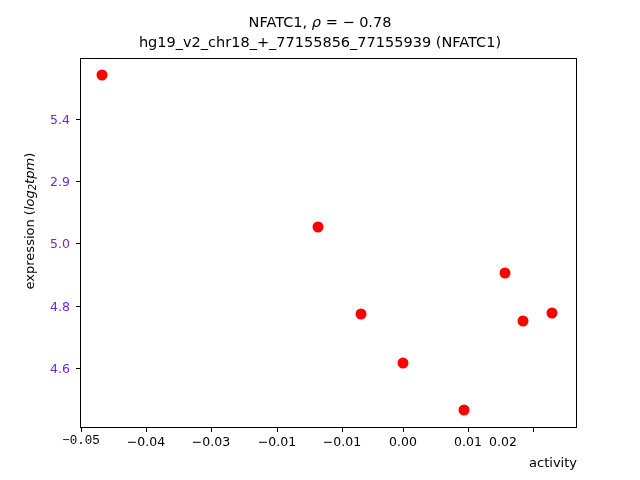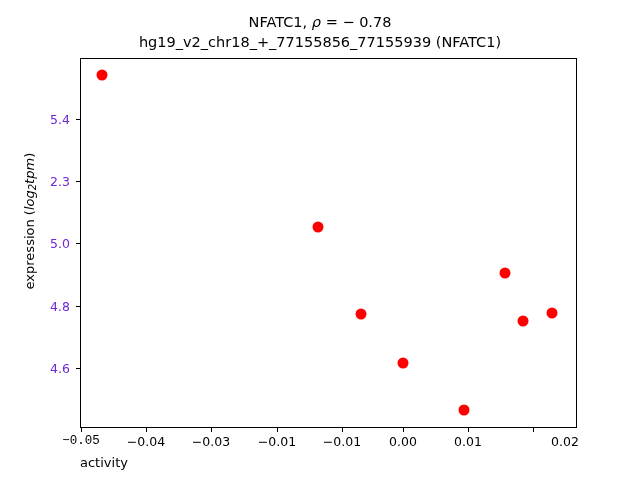--- a/index.html
+++ b/index.html
@@ -85,21 +85,21 @@
     white-space: nowrap;
     transform: translateY(-50%);
   }
 
   
   #xlabel {
     position: absolute;
     left: 80px;
     width: 497px;
     top: 455px;
-    text-align: left;
+    text-align: right;
     font-size: 13px;
     color: #000000;
   }
   #ylabel {
     position: absolute;
     left: -155px;
     top: 213px;
     width: 370px;
     text-align: center;
     font-size: 13px;
@@ -144,29 +144,29 @@
       <div class="xtick-label" style="left: 211px;">−0.03</div>
       <div class="xtick-mark" style="left: 277px;"></div>
       <div class="xtick-label" style="left: 277px;">−0.01</div>
       <div class="xtick-mark" style="left: 342px;"></div>
       <div class="xtick-label" style="left: 342px;">−0.01</div>
       <div class="xtick-mark" style="left: 403px;"></div>
       <div class="xtick-label" style="left: 403px;">0.00</div>
       <div class="xtick-mark" style="left: 468px;"></div>
       <div class="xtick-label" style="left: 468px;">0.01</div>
       <div class="xtick-mark" style="left: 533px;"></div>
-      <div class="xtick-label" style="left: 565px;">0.02</div>
+      <div class="xtick-label" style="left: 503px;">0.02</div>
       <div class="ytick-mark" style="top: 368px;"></div>
       <div class="ytick-label" style="top: 368px;">4.6</div>
       <div class="ytick-mark" style="top: 306px;"></div>
       <div class="ytick-label" style="top: 306px;">4.8</div>
       <div class="ytick-mark" style="top: 243px;"></div>
       <div class="ytick-label" style="top: 243px;">5.0</div>
       <div class="ytick-mark" style="top: 181px;"></div>
-      <div class="ytick-label" style="top: 181px;">2.3</div>
+      <div class="ytick-label" style="top: 181px;">2.9</div>
       <div class="ytick-mark" style="top: 119px;"></div>
       <div class="ytick-label" style="top: 119px;">5.4</div>
     </div>
   <div id="points-layer">
       <div class="datapoint" title="-0.0465, 5.54" style="left: 102px; top: 75px; background: rgb(255, 0, 0); width: 11px; height: 11px;"></div>
       <div class="datapoint" title="-0.0132, 5.05" style="left: 318px; top: 227px; background: rgb(255, 0, 0); width: 11px; height: 11px;"></div>
       <div class="datapoint" title="-0.0065, 4.773" style="left: 361px; top: 314px; background: rgb(255, 0, 0); width: 11px; height: 11px;"></div>
       <div class="datapoint" title="0, 4.62" style="left: 403px; top: 363px; background: rgb(255, 0, 0); width: 11px; height: 11px;"></div>
       <div class="datapoint" title="0.0094, 4.47" style="left: 464px; top: 410px; background: rgb(255, 0, 0); width: 11px; height: 11px;"></div>
       <div class="datapoint" title="0.0157, 4.905" style="left: 505px; top: 273px; background: rgb(255, 0, 0); width: 11px; height: 11px;"></div>

